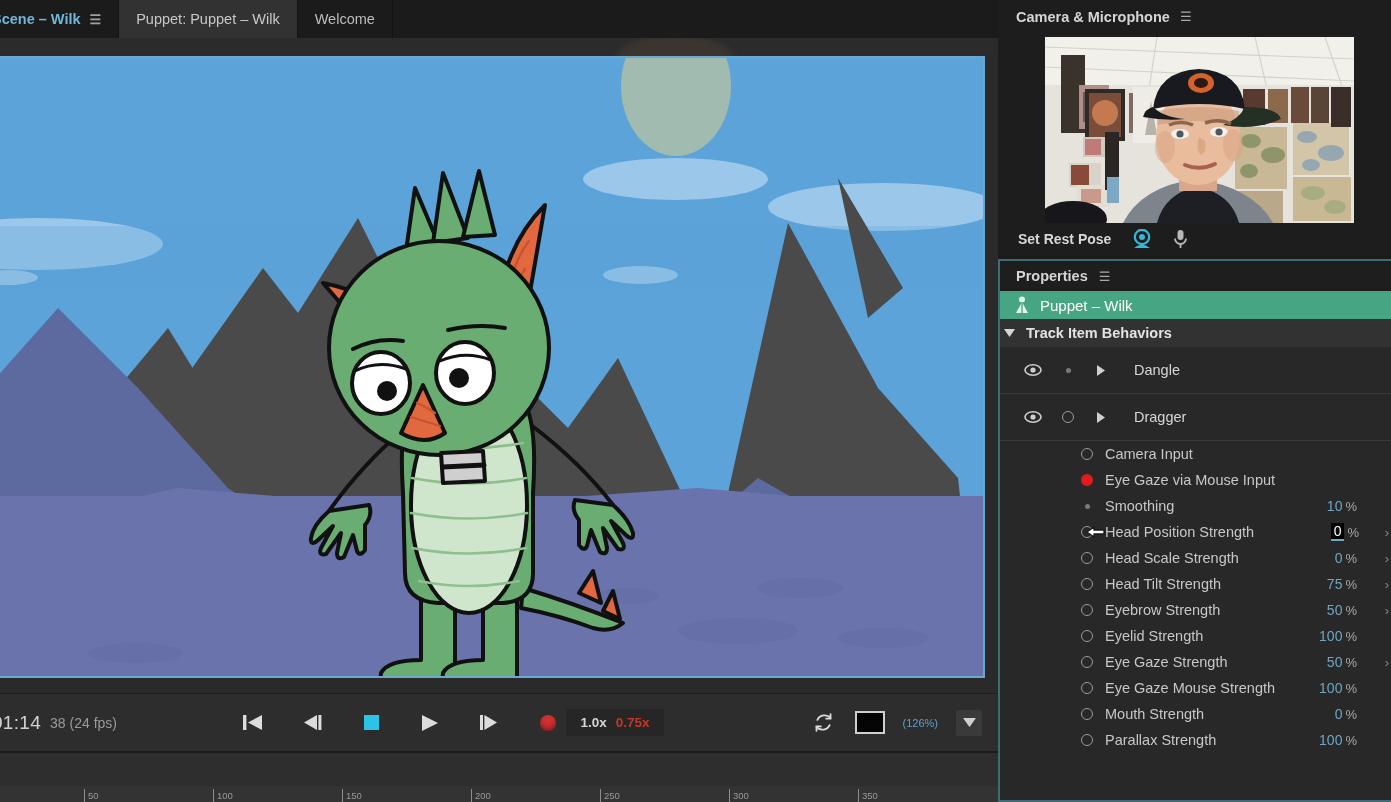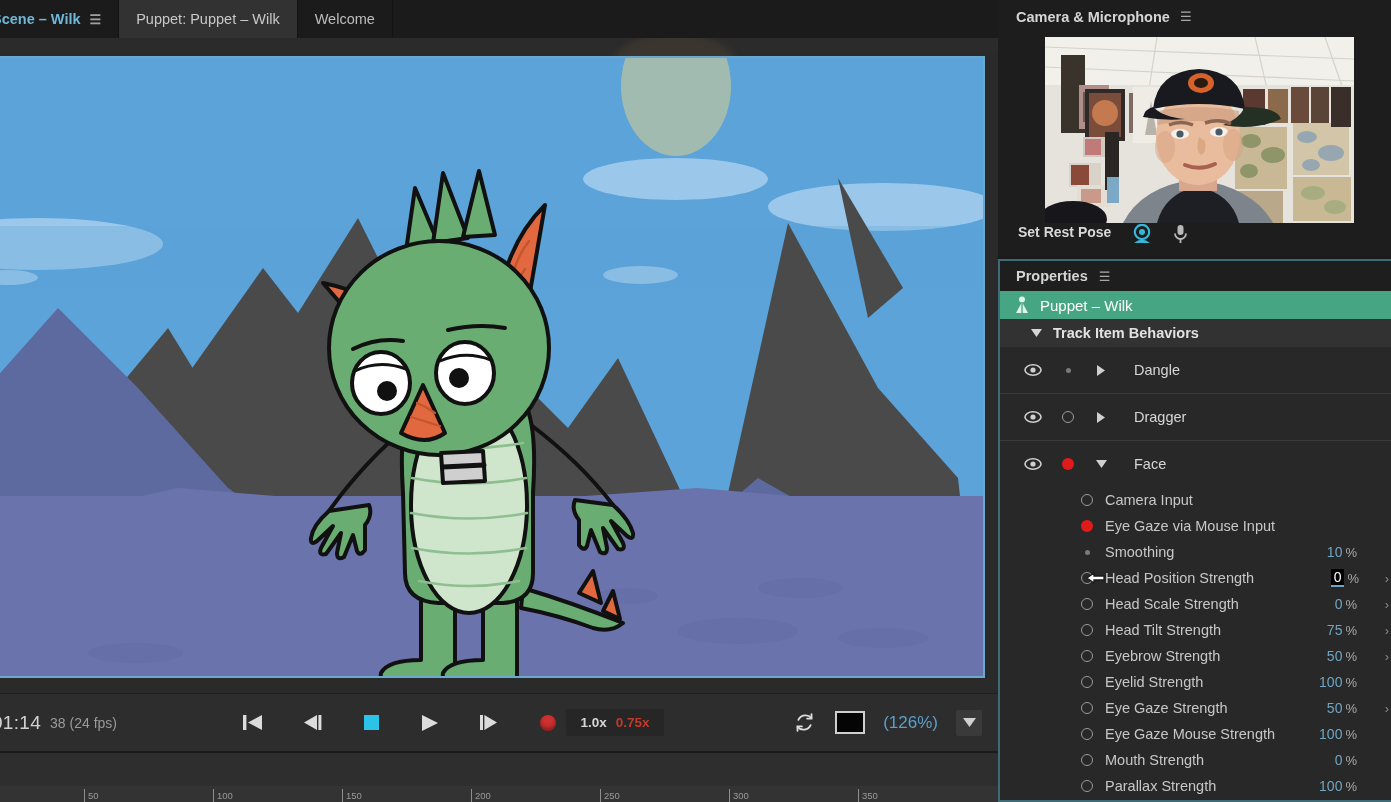--- a/index.html
+++ b/index.html
@@ -65,21 +65,21 @@
   .tbtn { background:none; border:none; cursor:pointer; display:flex; align-items:center;
           justify-content:center; width:26px; height:26px; }
   .recdot { width:16px; height:16px; border-radius:50%; background:#cf3030;
             box-shadow: inset 0 -3px 4px rgba(0,0,0,.35); }
   .speedbox { position:absolute; left:566px; width:98px; height:27px; background:#262626;
               border-radius:2px; display:flex; align-items:center; justify-content:center; gap:9px;
               font-size:13.5px; font-weight:bold; }
   .sp1 { color:#d6d6d6; } .sp2 { color:#c0392b; }
   .tright { position:absolute; right:16px; display:flex; align-items:center; gap:18px; }
   .swatch { width:30px; height:23px; background:#050505; border:2px solid #cfcfcf; }
-  .zoomtxt { font-size:17px; color:#5ba0c9; }
+  .zoomtxt { font-size:11px; color:#5ba0c9; }
   .zoomcaret { width:26px; height:26px; background:#3a3a3a; display:flex;
                align-items:center; justify-content:center; border-radius:2px; }
 
   
   .timeline { position:absolute; left:0; top:751px; width:998px; height:51px; background:#323232; }
   .tl-top { position:absolute; left:0; top:0; width:100%; height:2px; background:#1b1b1b; }
   .tl-body { position:absolute; left:0; top:2px; width:100%; height:33px; background:#2e2e2e; }
   .tl-ruler { position:absolute; left:0; bottom:0; width:100%; height:16px; background:#333; }
   .tick { position:absolute; bottom:0; font-size:9.5px; color:#9a9a9a; padding-left:3px;
           border-left:1px solid #8e8e8e; height:13px; line-height:13px; }
@@ -87,32 +87,32 @@
   
   .rightcol { position:absolute; left:998px; top:0; width:393px; height:698px; background:#1a1a1a; }
 
   .cam-panel { position:absolute; left:0; top:0; width:393px; height:256px; background:#1d1d1d; }
   .panel-head { display:flex; align-items:center; gap:10px; height:33px; padding-left:18px; }
   .panel-title { font-size:14.5px; color:#d5d5d5; font-weight:bold; }
   .panel-hamb { font-size:13px; color:#a8a8a8; }
   .cam-view { position:absolute; left:47px; top:37px; width:309px; height:186px;
               background:#6d6a63; overflow:hidden; }
   .rest-row { position:absolute; left:0; top:224px; width:393px; height:30px;
-              display:flex; align-items:flex-start; gap:20px; padding-left:20px; }
+              display:flex; align-items:center; gap:20px; padding-left:20px; }
   .rest-label { font-size:14px; color:#d8d8d8; font-weight:bold; }
 
   .props-panel { position:absolute; left:0; top:259px; width:393px; height:543px;
                  background:#282828; border:2px solid #3e6b75; border-right:none; }
   .props-head { display:flex; align-items:center; gap:11px; height:30px; padding-left:16px;
                 background:#1e1e1e; }
   .puppet-row { height:28px; background:#46a583; display:flex; align-items:center; gap:11px;
                 padding-left:15px; }
   .puppet-name { font-size:15px; color:#ffffff; }
   .tib-row { height:28px; background:#323232; display:flex; align-items:center; gap:11px;
-             padding-left:31px; }
+             padding-left:4px; }
   .tib-label { font-size:14.5px; color:#e2e2e2; font-weight:bold; }
 
   .beh { border-bottom:1px solid #3a3a3a; }
   .beh-row { height:46px; display:flex; align-items:center; padding-left:16px; gap:0; }
   .beh-name { font-size:14.5px; color:#d6d6d6; margin-left:18px; }
   .dot-hollow { width:12px; height:12px; border-radius:50%; border:1.6px solid #9a9a9a; }
   .dot-red { width:12px; height:12px; border-radius:50%; background:#e01b1b; }
   .dot-tiny { width:5px; height:5px; border-radius:50%; background:#7a7a7a; }
   .slot { width:36px; display:flex; align-items:center; justify-content:center; }
   .slot-eye { width:34px; display:flex; align-items:center; justify-content:center; }
@@ -511,37 +511,20 @@
           <span class="slot-tri">
             <svg width="8" height="11" viewBox="0 0 8 11">
                 <polygon points="0,0 8,5.5 0,11" fill="#d0d0d0"></polygon>
               </svg>
           </span>
           <span class="beh-name">Dragger</span>
         </div>
       </div>
 
       <div>
-        <div class="beh-row">
-          <span class="slot-eye">
-            <svg width="18" height="12" viewBox="0 0 18 12">
-              <ellipse cx="9" cy="6" rx="8" ry="5.2" fill="none" stroke="#cfcfcf" stroke-width="1.6"></ellipse>
-              <circle cx="9" cy="6" r="2.6" fill="#cfcfcf"></circle>
-            </svg>
-          </span>
-          <span class="slot">
-            <span class="dot-red"></span>
-          </span>
-          <span class="slot-tri">
-            <svg width="11" height="8" viewBox="0 0 11 8">
-                <polygon points="0,0 11,0 5.5,8" fill="#d0d0d0"></polygon>
-              </svg>
-          </span>
-          <span class="beh-name">Face</span>
-        </div>
 
         <div>
 
           <div class="prop-row">
             <span class="dot-hollow"></span>
             <span class="prop-name">Camera Input</span>
           </div>
 
           <div class="prop-row">
             <span class="dot-red"></span>

